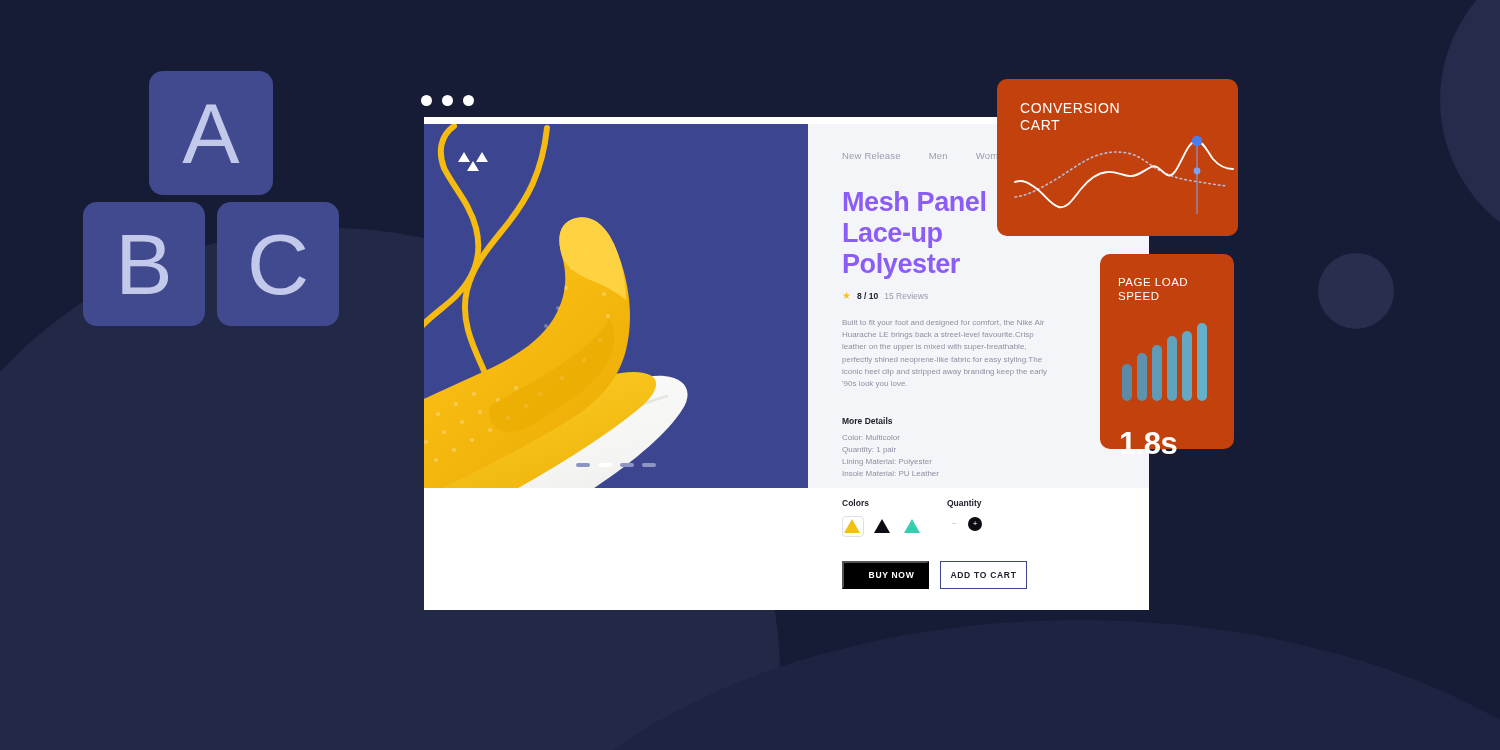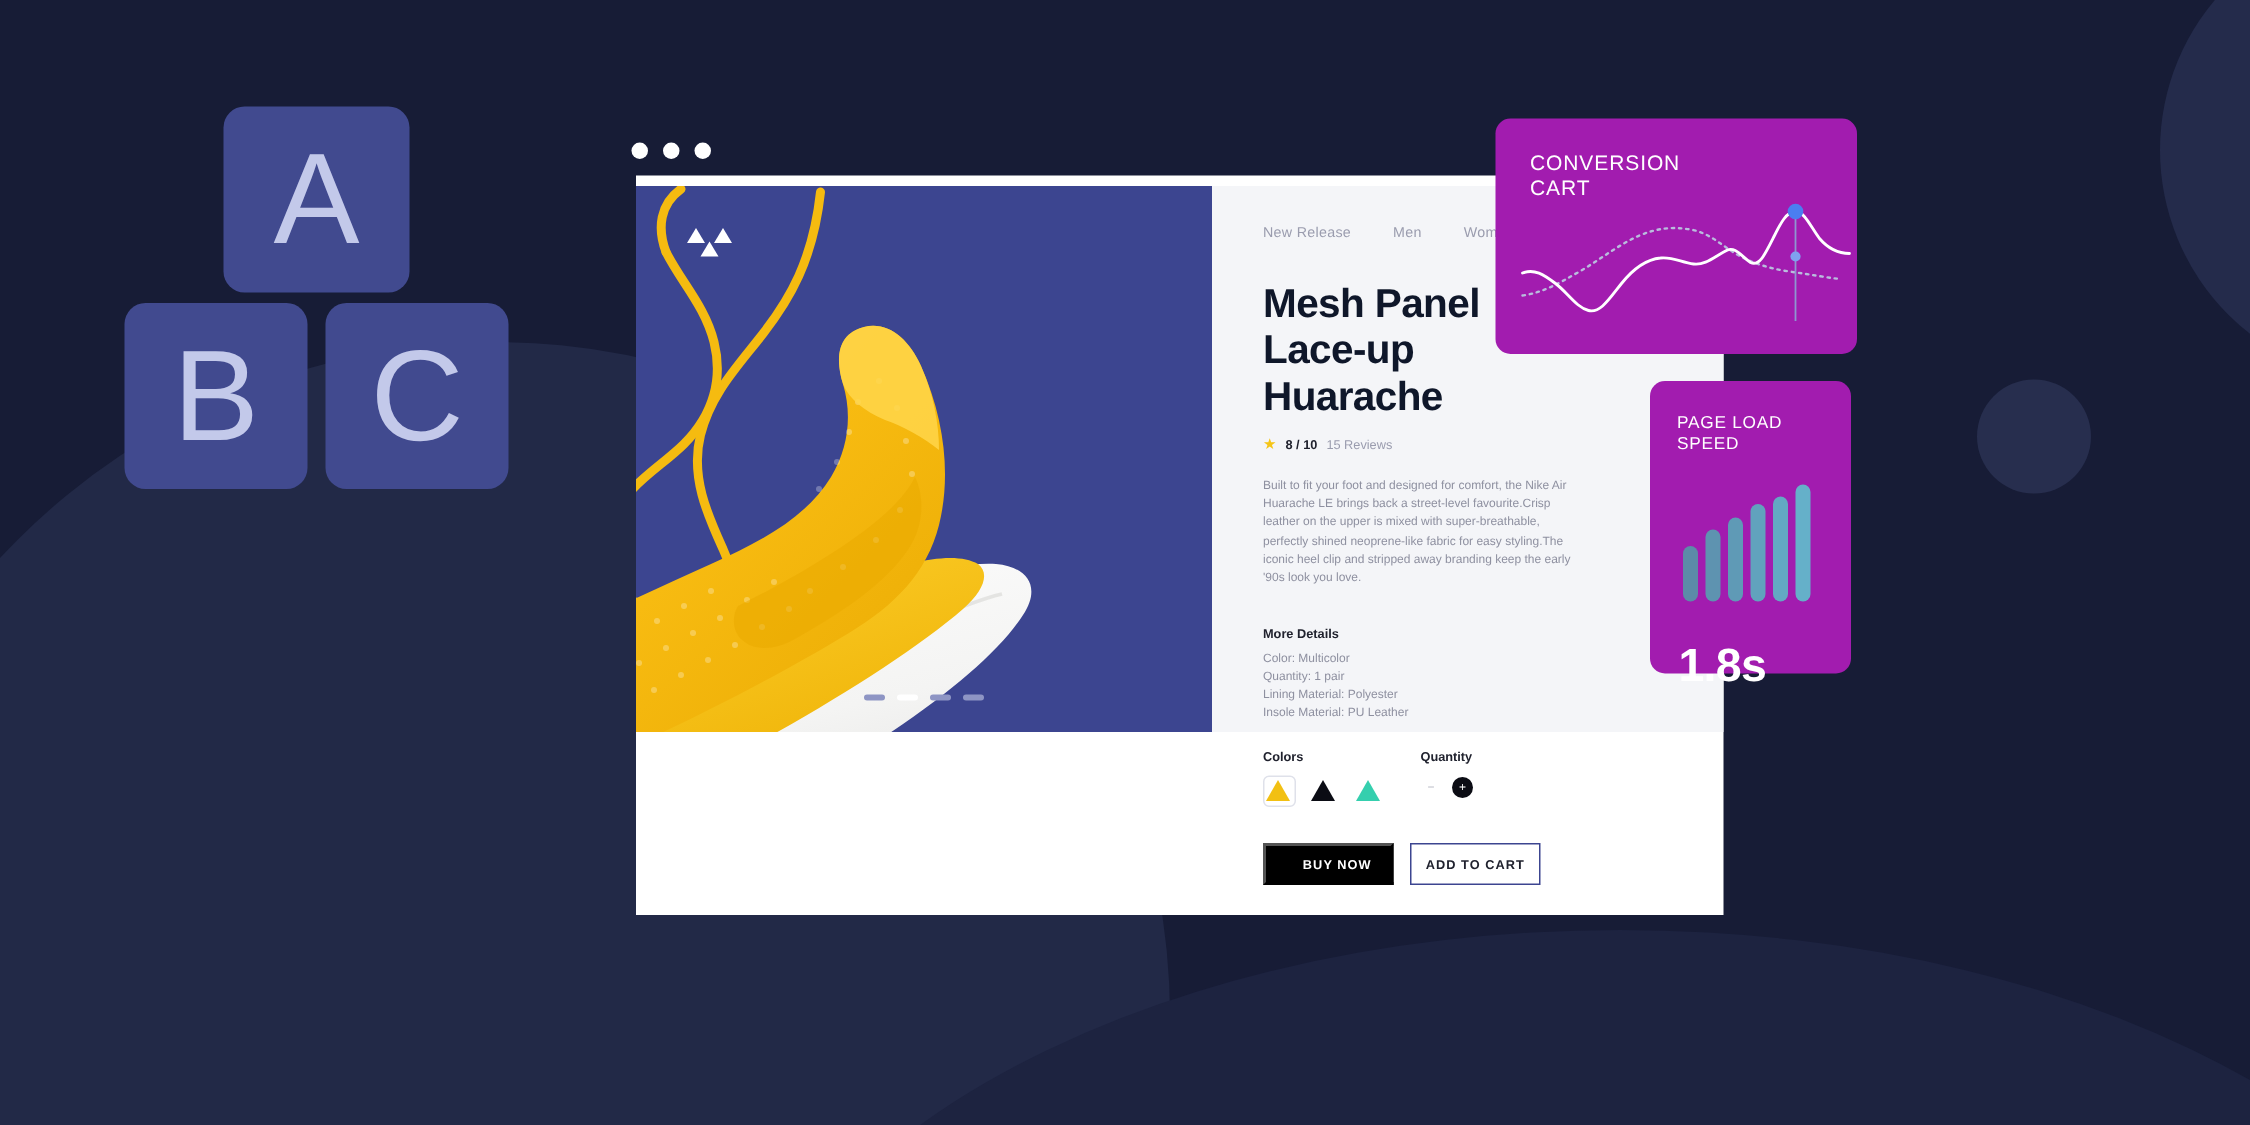--- a/index.html
+++ b/index.html
@@ -109,21 +109,21 @@
     padding:26px 30px 0 34px;
   }
   .nav {
     display:flex; gap:28px;
     font-size:9.5px; color:#9a9cae; letter-spacing:.2px;
   }
   .nav span { cursor:pointer; }
   .title {
     margin-top:26px;
     font-size:27px; line-height:31px;
-    font-weight:bold; color:#0f172a;
+    font-weight:bold; color:#8b5cf6;
     letter-spacing:-.4px;
   }
   .rating {
     margin-top:10px;
     display:flex; align-items:center; gap:6px;
     font-size:8.5px;
   }
   .star { color:#f5c518; font-size:10px; }
   .score { font-weight:bold; color:#20222e; }
   .reviews { color:#9a9cae; }
@@ -186,21 +186,21 @@
   .btn {
     height:28px; display:flex; align-items:center; justify-content:center;
     font-size:8.5px; letter-spacing:.7px; font-weight:bold;
   }
   .btn-buy { width:87px; background:#000000; color:#ffffff;padding-left:12px; }
   .btn-cart { width:87px; background:#ffffff; color:#20222e; border:1px solid #3c4590; }
 
   
   .card {
     position:absolute; z-index:9;
-    background:#a21caf;
+    background:#c2410c;
     border-radius:10px;
     color:#ffffff;
   }
   .card-conv { left:997px; top:79px; width:241px; height:157px; overflow:hidden; }
   .card-conv .card-title {
     position:absolute; left:23px; top:21px;
     font-size:14px; line-height:17px; letter-spacing:.6px; font-weight:400;
   }
   .card-speed { left:1100px; top:254px; width:134px; height:195px; }
   .card-speed .card-title {
@@ -374,21 +374,21 @@
     <div class="nav">
       <span>New Release</span>
       <span>Men</span>
       <span>Women</span>
       <span>Kids</span>
     </div>
 
     <h1 class="title">
       <div>Mesh Panel</div>
       <div>Lace-up</div>
-      <div>Huarache</div>
+      <div>Polyester</div>
     </h1>
 
     <div class="rating">
       <span class="star">★</span>
       <span class="score">8 / 10</span>
       <span class="reviews">15 Reviews</span>
     </div>
 
     <p class="desc">Built to fit your foot and designed for comfort, the Nike Air Huarache LE brings back a street-level favourite.Crisp leather on the upper is mixed with super-breathable, perfectly shined neoprene-like fabric for easy styling.The iconic heel clip and stripped away branding keep the early '90s look you love.</p>
 

